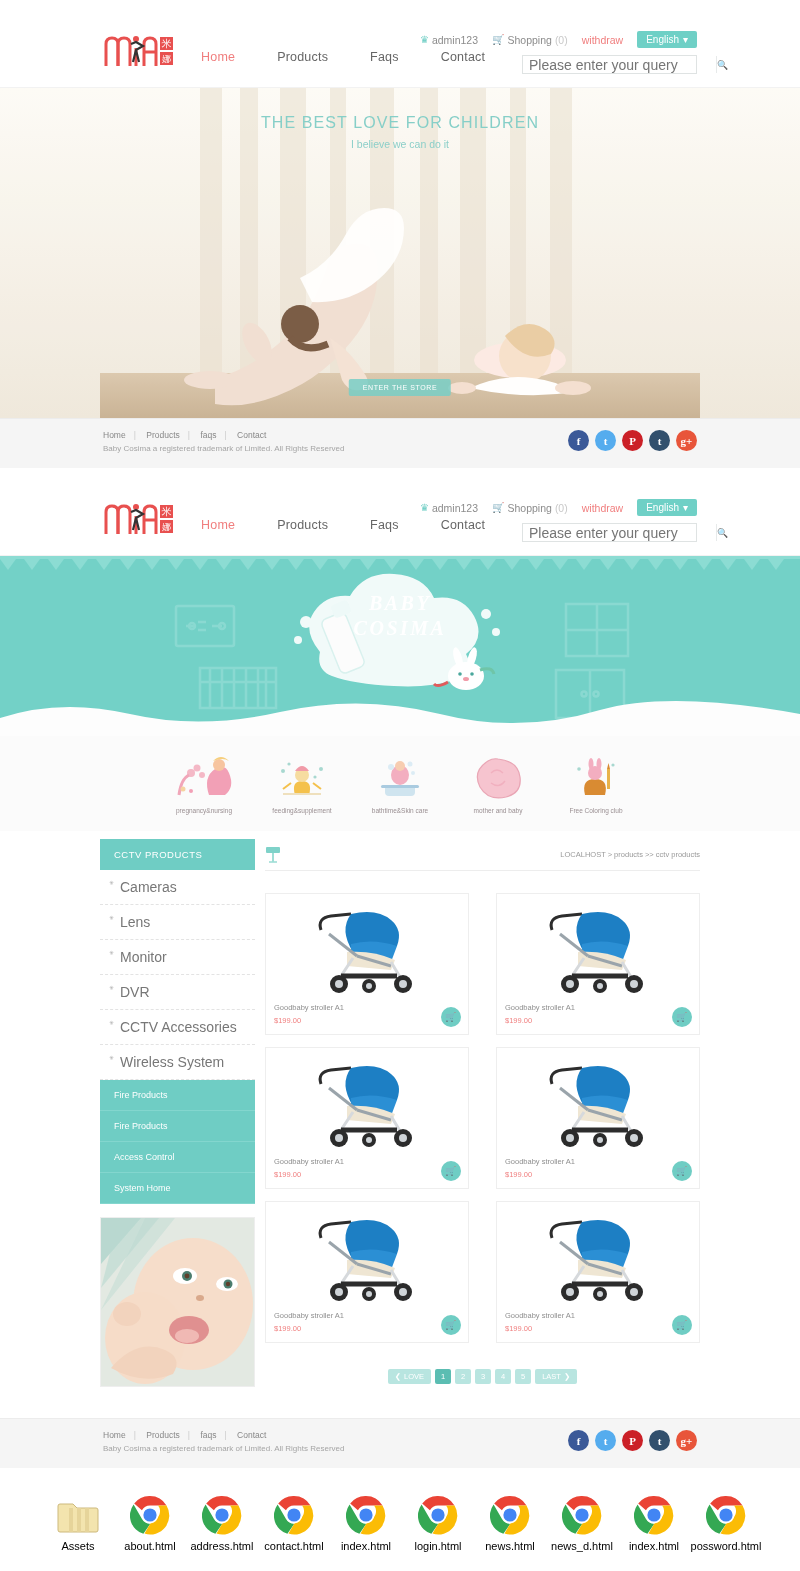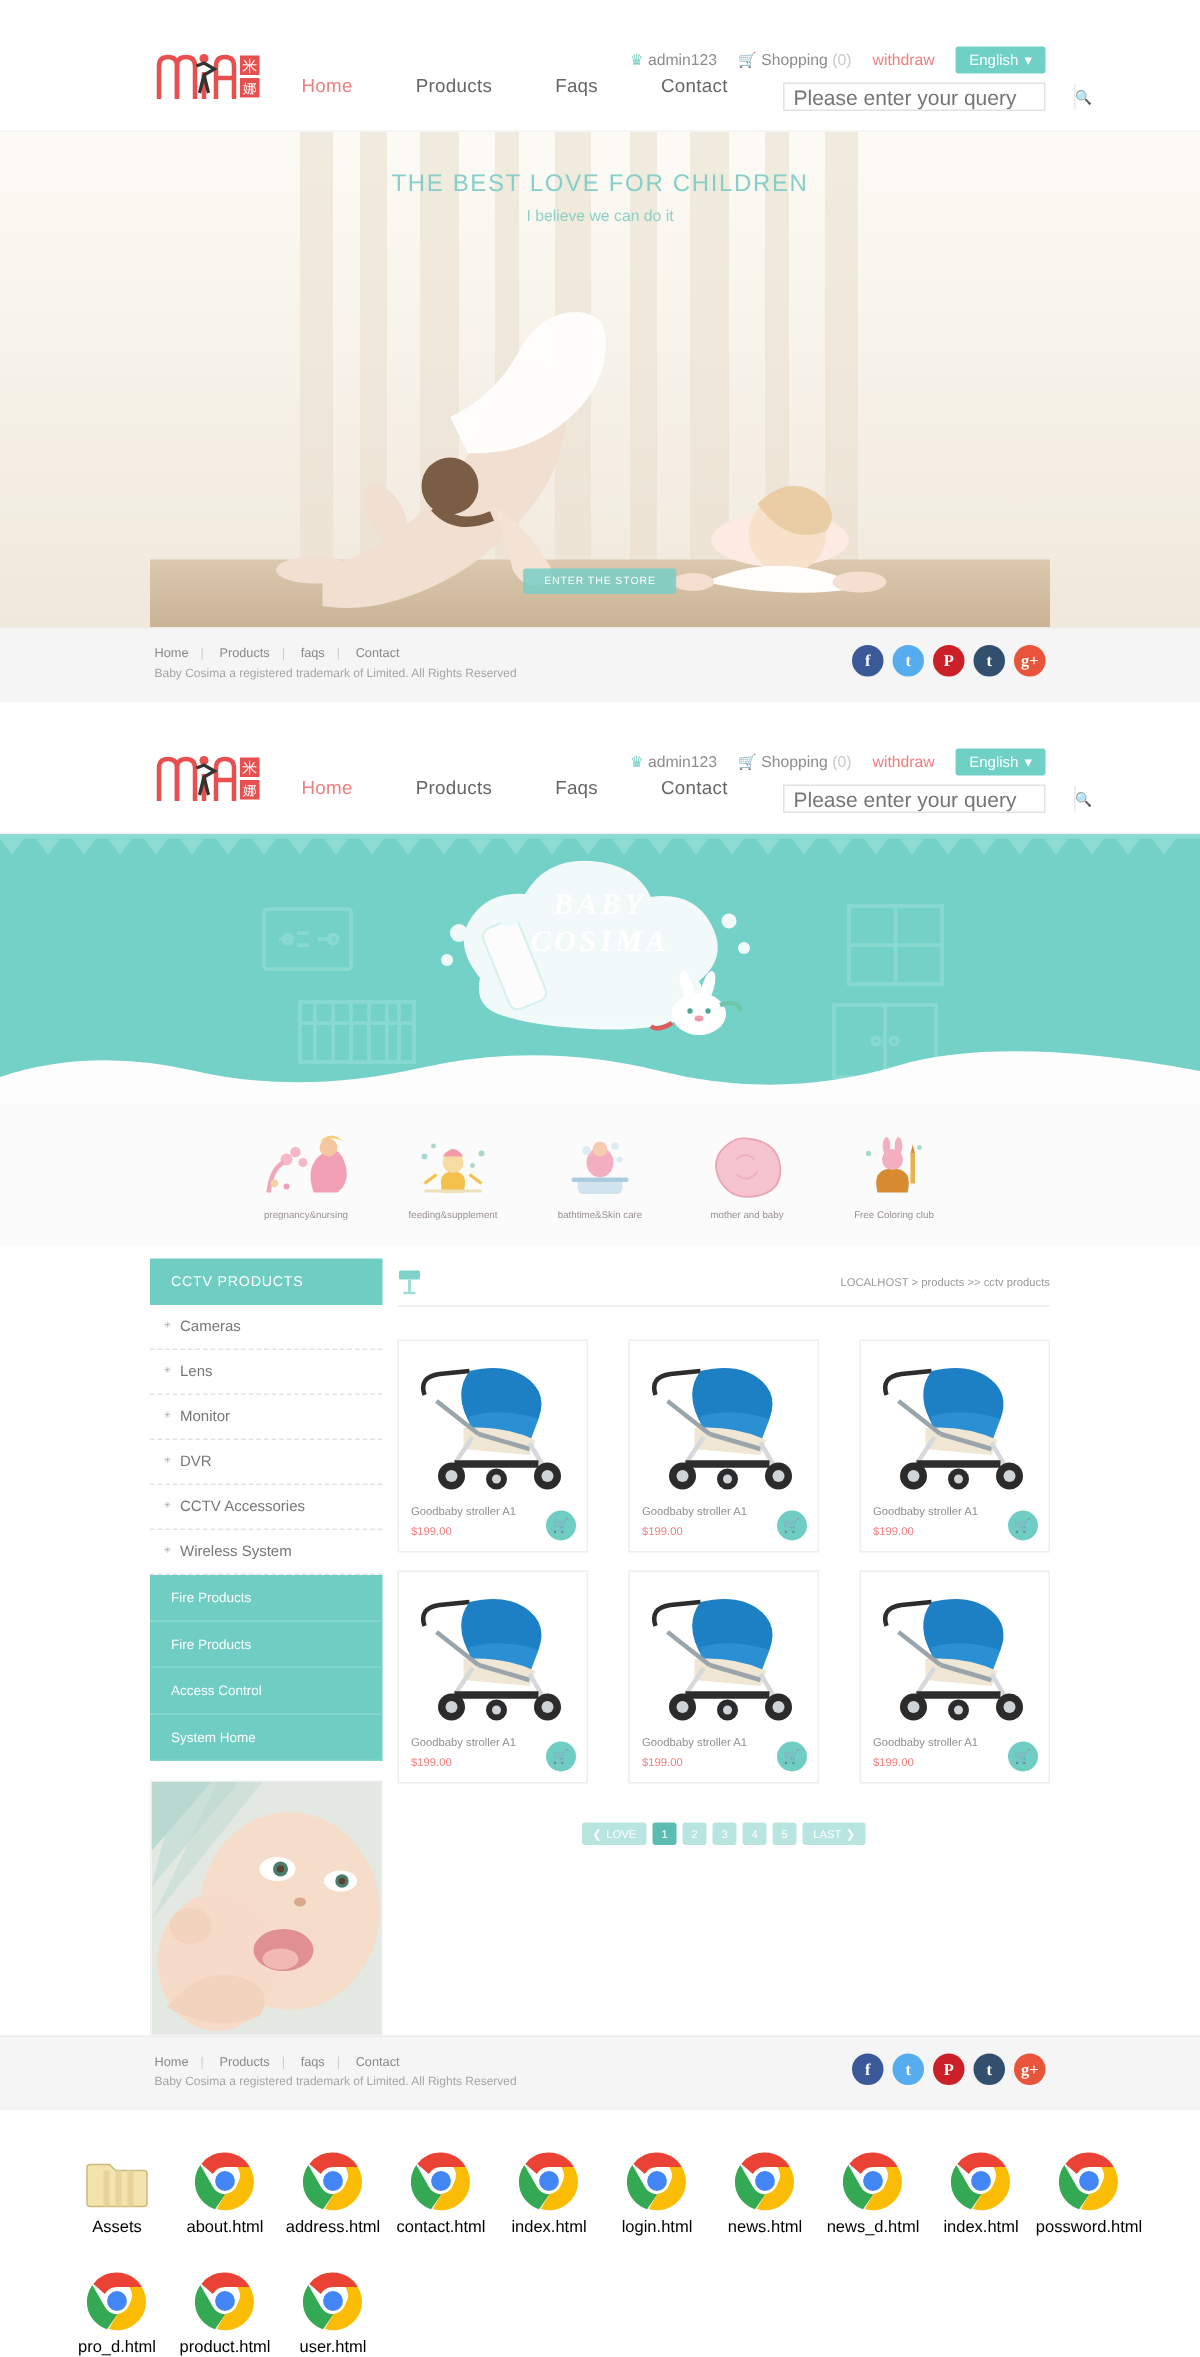--- a/index.html
+++ b/index.html
@@ -141,21 +141,21 @@
 
   
   .content { display: flex; padding: 0 0 0 0; background: #fff; }
   .sidebar { width: 155px; margin-left: 100px; padding-top: 8px; }
   .side-head {
     background: #6fcdc4; color: #fff; font-size: 9.5px; letter-spacing: .5px;
     padding: 10px 14px; cursor: pointer;
   }
   .side-sub { background: #fff; }
   .side-sub li {
-    list-style: none; font-size: 10px; color: #777;
+    list-style: none; font-size: 14px; color: #777;
     padding: 9px 14px 9px 20px; border-bottom: 1px dashed #e3e3e3;
     cursor: pointer; position: relative;
   }
   .side-sub li:before {
     content: "✳"; position: absolute; left: 9px; top: 9px;
     color: #a9a9a9; font-size: 6px;
   }
   .side-block {
     background: #6fcdc4; color: #fff; font-size: 9px;
     padding: 10px 14px; border-bottom: 1px solid #83d6ce; cursor: pointer;
@@ -167,21 +167,21 @@
 
   .main { flex: 1; margin: 8px 100px 0 10px; }
   .crumbbar {
     border-bottom: 1px solid #ededed; height: 32px;
     display: flex; align-items: center; justify-content: space-between; gap: 32px;
   }
   .crumb-ico { width: 16px; height: 20px; }
   .crumb-text { font-size: 7.5px; color: #9a9a9a; }
 
   .grid {
-    display: grid; grid-template-columns: repeat(3, 1fr);
+    display: grid; grid-template-columns: repeat(2, 1fr);
     gap: 12px 27px; padding-top: 22px;
   }
   .card { border: 1px solid #eeeeee; background: #fff; position: relative; }
   .card .imgbox { height: 103px; display:flex; align-items:center; justify-content:center; padding-top:4px;}
   .card .name { font-size: 7.5px; color: #8f8f8f; padding: 6px 8px 0; }
   .card .price { font-size: 7.5px; color: #f08080; padding: 4px 8px 9px; }
   .cart-btn {
     position: absolute; right: 7px; bottom: 7px;
     width: 20px; height: 20px; border-radius: 50%;
     background: #6fcdc4; border: none; cursor: pointer;

